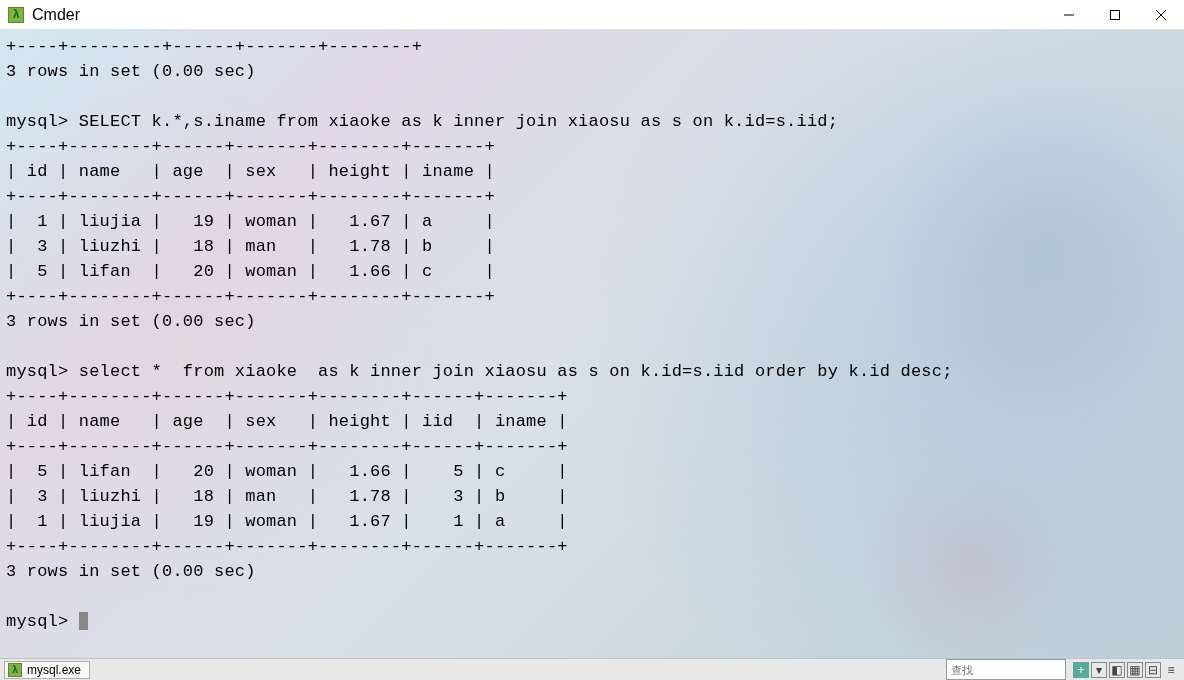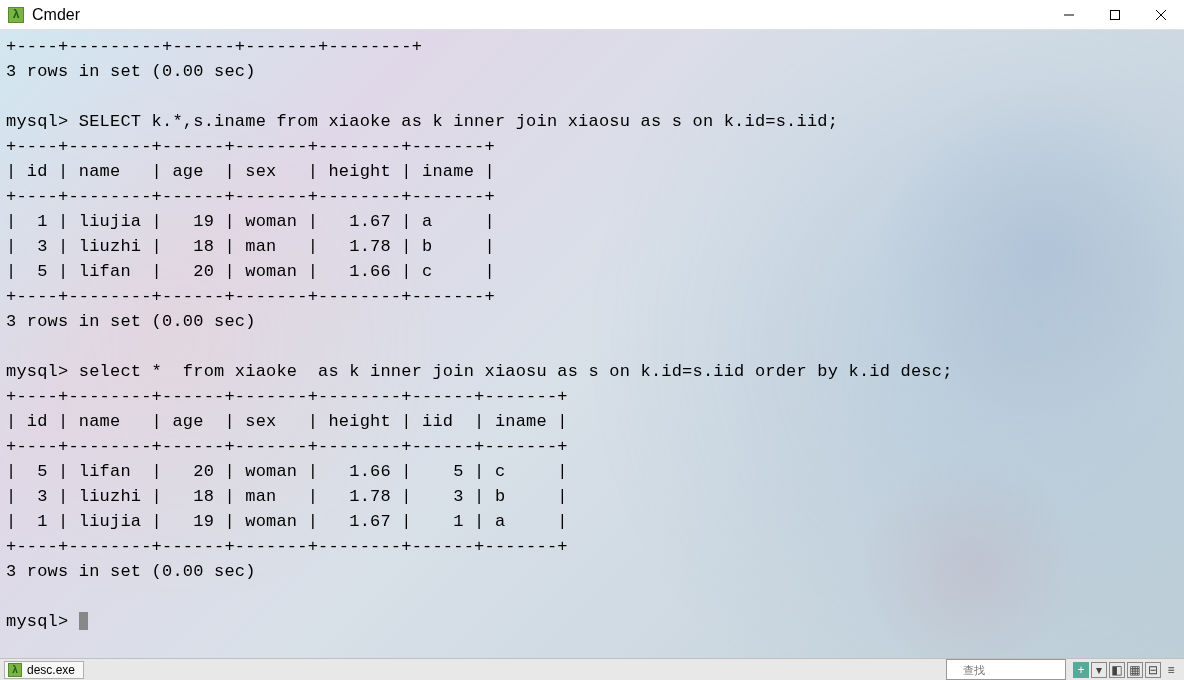--- a/index.html
+++ b/index.html
@@ -104,21 +104,21 @@
   display: flex; align-items: center; justify-content: center;
   font-size: 10px; color: #1b5e20; font-weight: bold;
 }
 .status-gap { flex: 1; }
 .search-box {
   width: 120px;
   height: 21px;
   border: 1px solid #999;
   background: #fff;
   font-size: 11px;
-  padding: 0 16px;
+  padding: 0 4px;
   color: #888;
   margin-right: 6px;
   font-family: Liberation Serif, serif;
 }
 .status-icon {
   width: 16px; height: 16px;
   margin: 0 1px;
   display: flex; align-items: center; justify-content: center;
   font-size: 12px;
   color: #444;
@@ -177,21 +177,21 @@
 |  1 | liujia |   19 | woman |   1.67 |    1 | a     |
 +----+--------+------+-------+--------+------+-------+
 3 rows in set (0.00 sec)
 
 mysql&gt; </span><span class="cursor"></span></div>
   </div>
 
   <div class="statusbar">
     <div class="tab">
       <div class="tab-icon">λ</div>
-      <span>desc.exe</span>
+      <span>mysql.exe</span>
     </div>
     <div class="status-gap"></div>
     <input class="search-box" placeholder="查找" style="">
     <div class="status-icon green">+</div>
     <div class="status-icon box">▾</div>
     <div class="status-icon box">◧</div>
     <div class="status-icon box">▦</div>
     <div class="status-icon box">⊟</div>
     <div class="status-icon">≡</div>
   </div>

